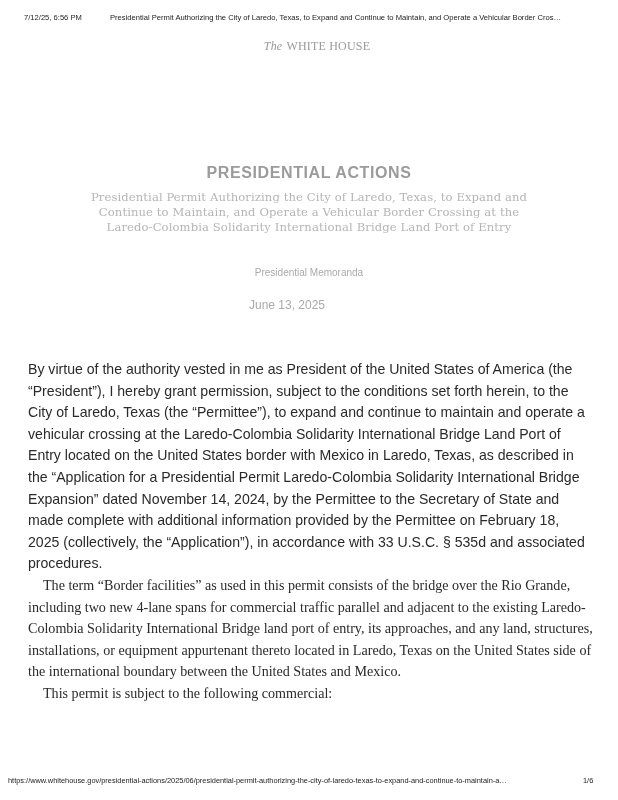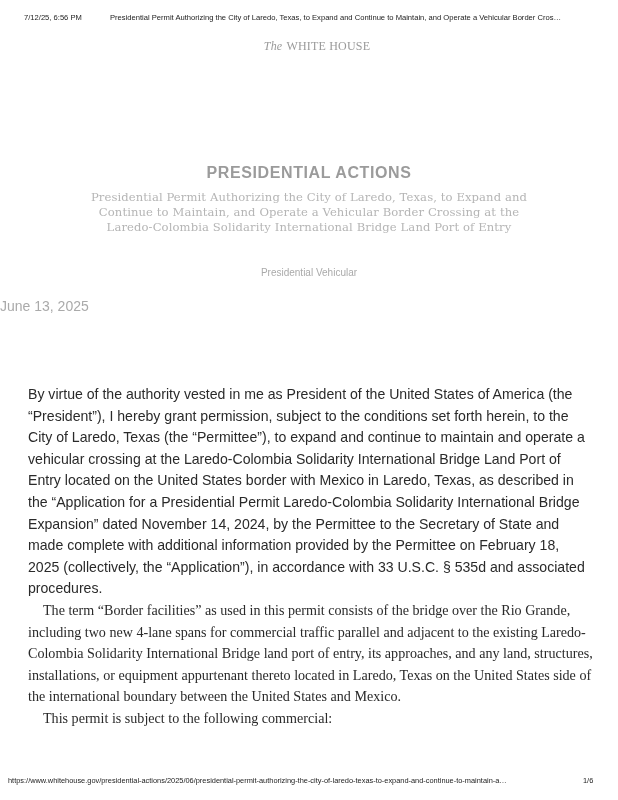--- a/index.html
+++ b/index.html
@@ -5,22 +5,22 @@
   html, body { margin: 0; padding: 0; background: #ffffff; }
   body { width: 618px; height: 800px; position: relative; overflow: hidden; font-family: "Liberation Sans", sans-serif; }
   .print-header { position: absolute; top: 13px; left: 0; width: 618px; font-size: 7.6px; color: #222; }
   .print-header .ts { position: absolute; left: 24px; white-space: nowrap; }
   .print-header .ttl { position: absolute; left: 110px; right: 20px; white-space: nowrap; overflow: hidden; }
   .site-logo { position: absolute; top: 39px; left: 8px; width: 618px; text-align: center; font-family: "Liberation Serif", serif; font-size: 12px; color: #9a9a9a; letter-spacing: 0.2px; }
   .site-logo .the { font-style: italic; margin-right: 4px; }
   .kicker { position: absolute; top: 164px; left: 0; width: 618px; text-align: center; font-size: 16px; font-weight: bold; letter-spacing: 0.6px; color: #9b9b9b; }
   .headline { position: absolute; top: 190px; left: 90px; width: 438px; text-align: center; font-family: "DejaVu Serif", serif; font-size: 11.6px; line-height: 15px; color: #b5b5b5; letter-spacing: 0.1px; }
   .category { position: absolute; top: 267px; left: 0; width: 618px; text-align: center; font-size: 10px; color: #aaaaaa; }
-  .date { position: absolute; top: 298px; left: 0; width: 574px; text-align: left; font-size: 14px; color: #aaaaaa; }
-  .body-text { position: absolute; top: 384px; left: 28px; width: 565px; font-size: 14.1px; line-height: 21.6px; color: #2a2a2a; }
+  .date { position: absolute; top: 298px; left: 0; width: 574px; text-align: center; font-size: 12px; color: #aaaaaa; }
+  .body-text { position: absolute; top: 359px; left: 28px; width: 565px; font-size: 14.1px; line-height: 21.6px; color: #2a2a2a; }
   .body-text p { margin: 0; }
   .body-text p.indent { text-indent: 15px; font-family: Liberation Serif, serif; }
   .print-footer { position: absolute; top: 776px; left: 0; width: 618px; font-size: 7.4px; color: #222; }
   .print-footer .url { position: absolute; left: 8px; width: 520px; white-space: nowrap; overflow: hidden; }
   .print-footer .pg { position: absolute; left: 583px; }
 </style>
 </head>
 <body>
 
 <div class="print-header">
@@ -29,21 +29,21 @@
 </div>
 
 <div class="site-logo">
   <span class="the">The</span><span>WHITE HOUSE</span>
 </div>
 
 <div class="kicker">PRESIDENTIAL ACTIONS</div>
 
 <div class="headline">Presidential Permit Authorizing the City of Laredo, Texas, to Expand and Continue to Maintain, and Operate a Vehicular Border Crossing at the Laredo-Colombia Solidarity International Bridge Land Port of Entry</div>
 
-<div class="category">Presidential Vehicular</div>
+<div class="category">Presidential Memoranda</div>
 
 <div class="date">June 13, 2025</div>
 
 <div class="body-text">
   <p>By virtue of the authority vested in me as President of the United States of America (the “President”), I hereby grant permission, subject to the conditions set forth herein, to the City of Laredo, Texas (the “Permittee”), to expand and continue to maintain and operate a vehicular crossing at the Laredo-Colombia Solidarity International Bridge Land Port of Entry located on the United States border with Mexico in Laredo, Texas, as described in the “Application for a Presidential Permit Laredo-Colombia Solidarity International Bridge Expansion” dated November 14, 2024, by the Permittee to the Secretary of State and made complete with additional information provided by the Permittee on February 18, 2025 (collectively, the “Application”), in accordance with 33 U.S.C. § 535d and associated procedures.</p>
   <p class="indent">The term “Border facilities” as used in this permit consists of the bridge over the Rio Grande, including two new 4-lane spans for commercial traffic parallel and adjacent to the existing Laredo-Colombia Solidarity International Bridge land port of entry, its approaches, and any land, structures, installations, or equipment appurtenant thereto located in Laredo, Texas on the United States side of the international boundary between the United States and Mexico.</p>
   <p class="indent">This permit is subject to the following commercial:</p>
 </div>
 
 <div class="print-footer">

